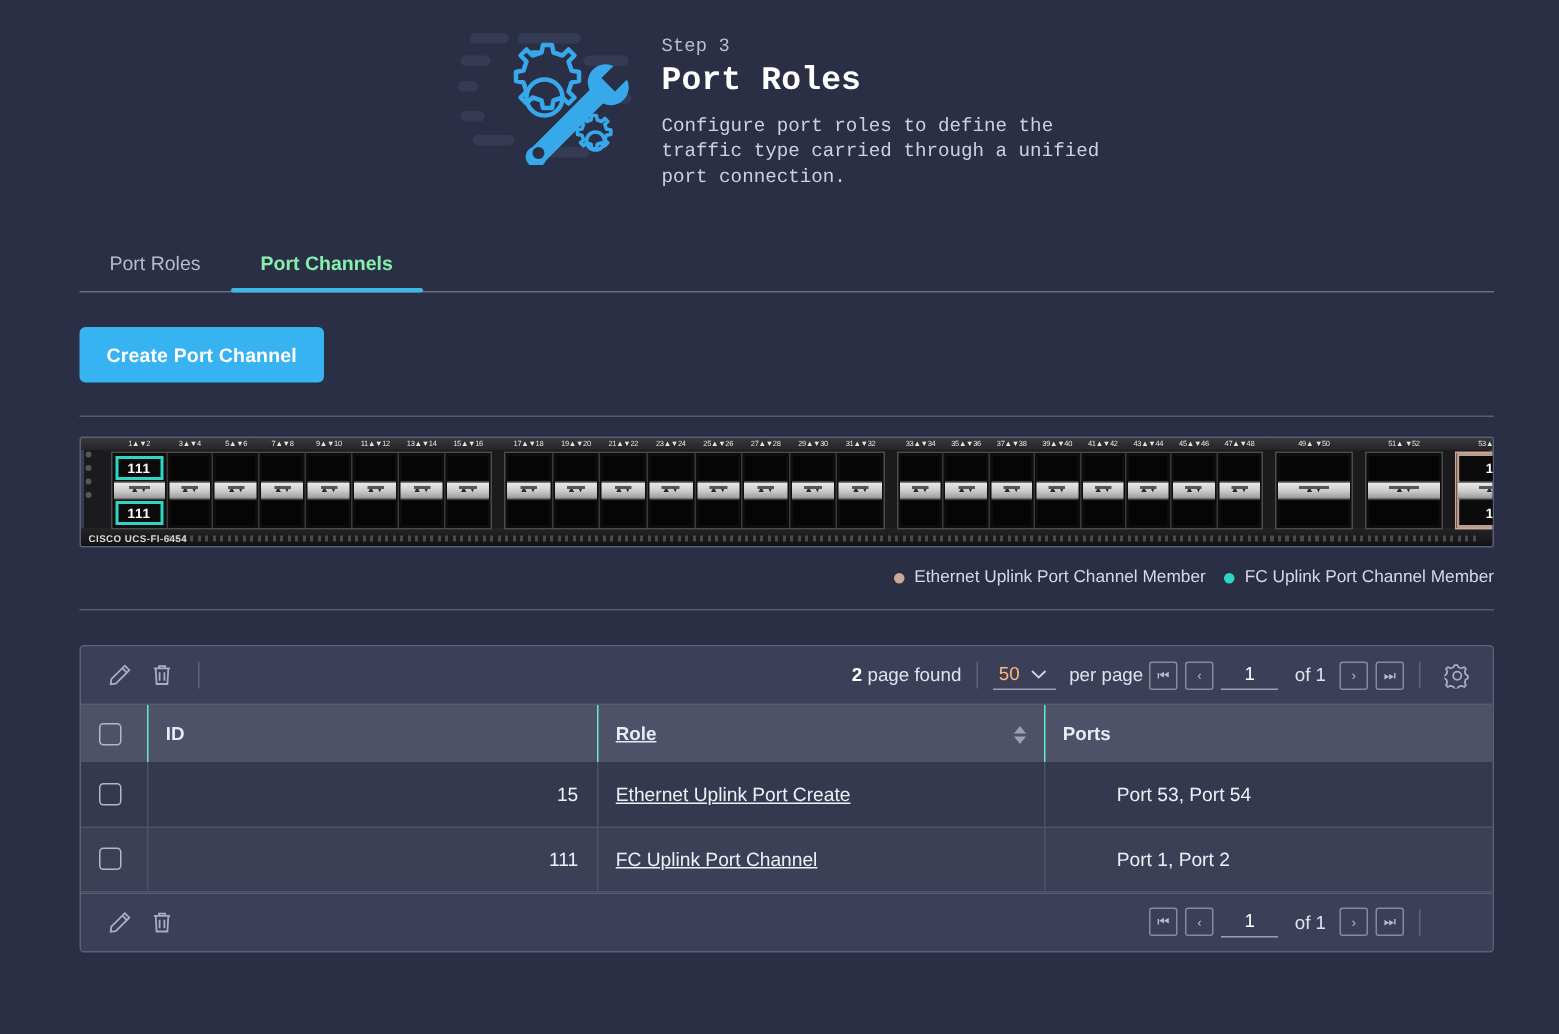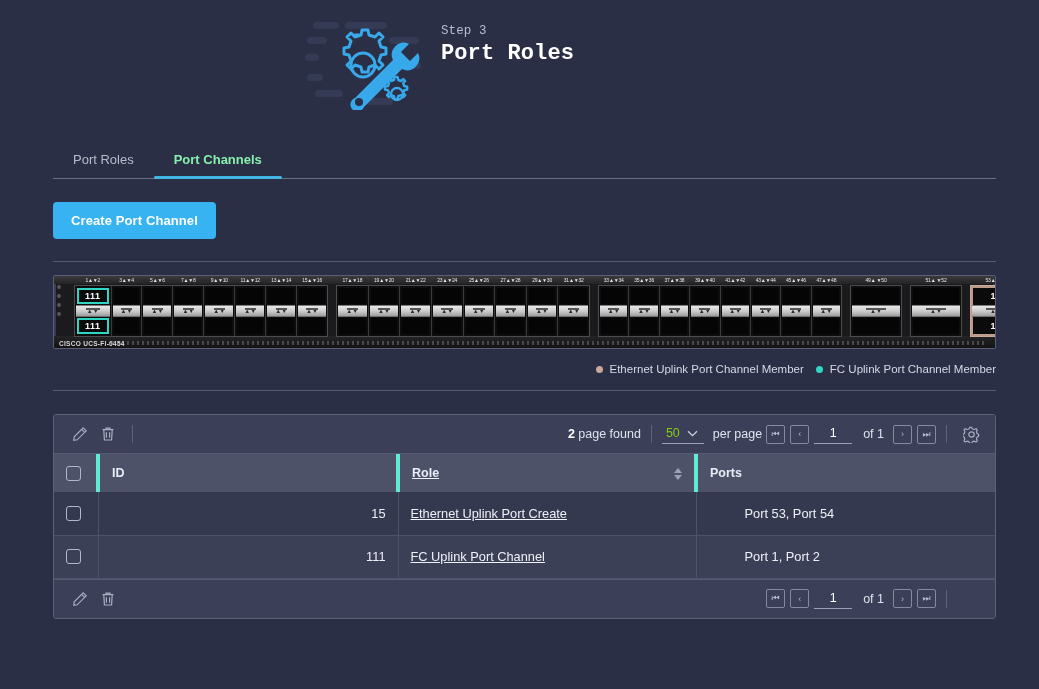--- a/index.html
+++ b/index.html
@@ -254,21 +254,21 @@
   .spacer { flex: 1 1 auto; }
   .tbar-text { font-size: 12.5px; color: #dfe3ee; }
   .tbar-text b { font-weight: bold; color: #ffffff; }
   .select-wrap {
     display: flex; align-items: center; gap: 7px;
     border-bottom: 1px solid #9aa0b6;
     padding: 2px 6px 3px 4px;
     cursor: pointer;
     margin-right: 9px;
   }
-  .select-val { font-size: 12.5px; color: #84cc16; }
+  .select-val { font-size: 12.5px; color: #fdba74; }
   .pager { display: flex; align-items: center; gap: 5px; margin-left: 4px; }
   .pg-btn {
     width: 19px; height: 19px;
     border: 1px solid #848aa0;
     border-radius: 2px;
     display: flex; align-items: center; justify-content: center;
     color: #b6bbcd;
     font-size: 9px;
     cursor: pointer;
     background: transparent;
@@ -289,21 +289,21 @@
 
   table { border-collapse: collapse; width: 100%; }
   thead th {
     background: #4e5269;
     height: 38px;
     font-size: 12.5px;
     font-weight: bold;
     color: #e9ecf5;
     text-align: left;
     padding: 0 12px;
-    border-right: 4px solid #5eead4;
+    border-right: 1px solid #5eead4;
     white-space: nowrap;
   }
   thead th:last-child { border-right: none; }
   th.col-check, td.col-check { width: 44px; padding: 0 0 0 12px; }
   th.col-id, td.col-id { width: 300px; }
   th.col-role, td.col-role { width: 298px; text-decoration: underline; }
   tbody td {
     height: 43px;
     font-size: 12.8px;
     color: #eef0f7;
@@ -362,20 +362,21 @@
           <path d="M86 62 l3 0 .6 -3 3 0 .6 3 3 1 2 -2 2 2 -2 2 1 3 3 .6 0 3 -3 .6 -1 3 2 2 -2 2 -2 -2 -3 1 -.6 3 -3 0 -.6 -3 -3 -1 -2 2 -2 -2 2 -2 -1 -3 -3 -.6 0 -3 3 -.6 1 -3 -2 -2 2 -2 2 2 3 -1z" stroke-width="2.4" stroke-linejoin="round"></path>
           <circle cx="92" cy="76" r="6" stroke-width="2.4"></circle>
         </g>
         <path d="M104 26 a12 12 0 0 0 -16 16 l-38 38 a7 7 0 1 0 9 9 l38 -38 a12 12 0 0 0 16 -16 l-8 8 -9 -9z" fill="#37a8ea"></path>
         <circle cx="54" cy="84" r="4" fill="#2b2f45"></circle>
       </svg>
     </div>
     <div class="hero-text">
       <div class="step-label">Step 3</div>
       <h1 class="hero-title">Port Roles</h1>
+      <div class="hero-desc">Configure port roles to define the traffic type carried through a unified port connection.</div>
     </div>
   </div>
 
   <div class="tabs-wrap">
     <div class="tabs">
       <div class="tab">Port Roles</div>
       <div class="tab active">Port Channels</div>
     </div>
     <div class="tabs-rule"></div>
   </div>

